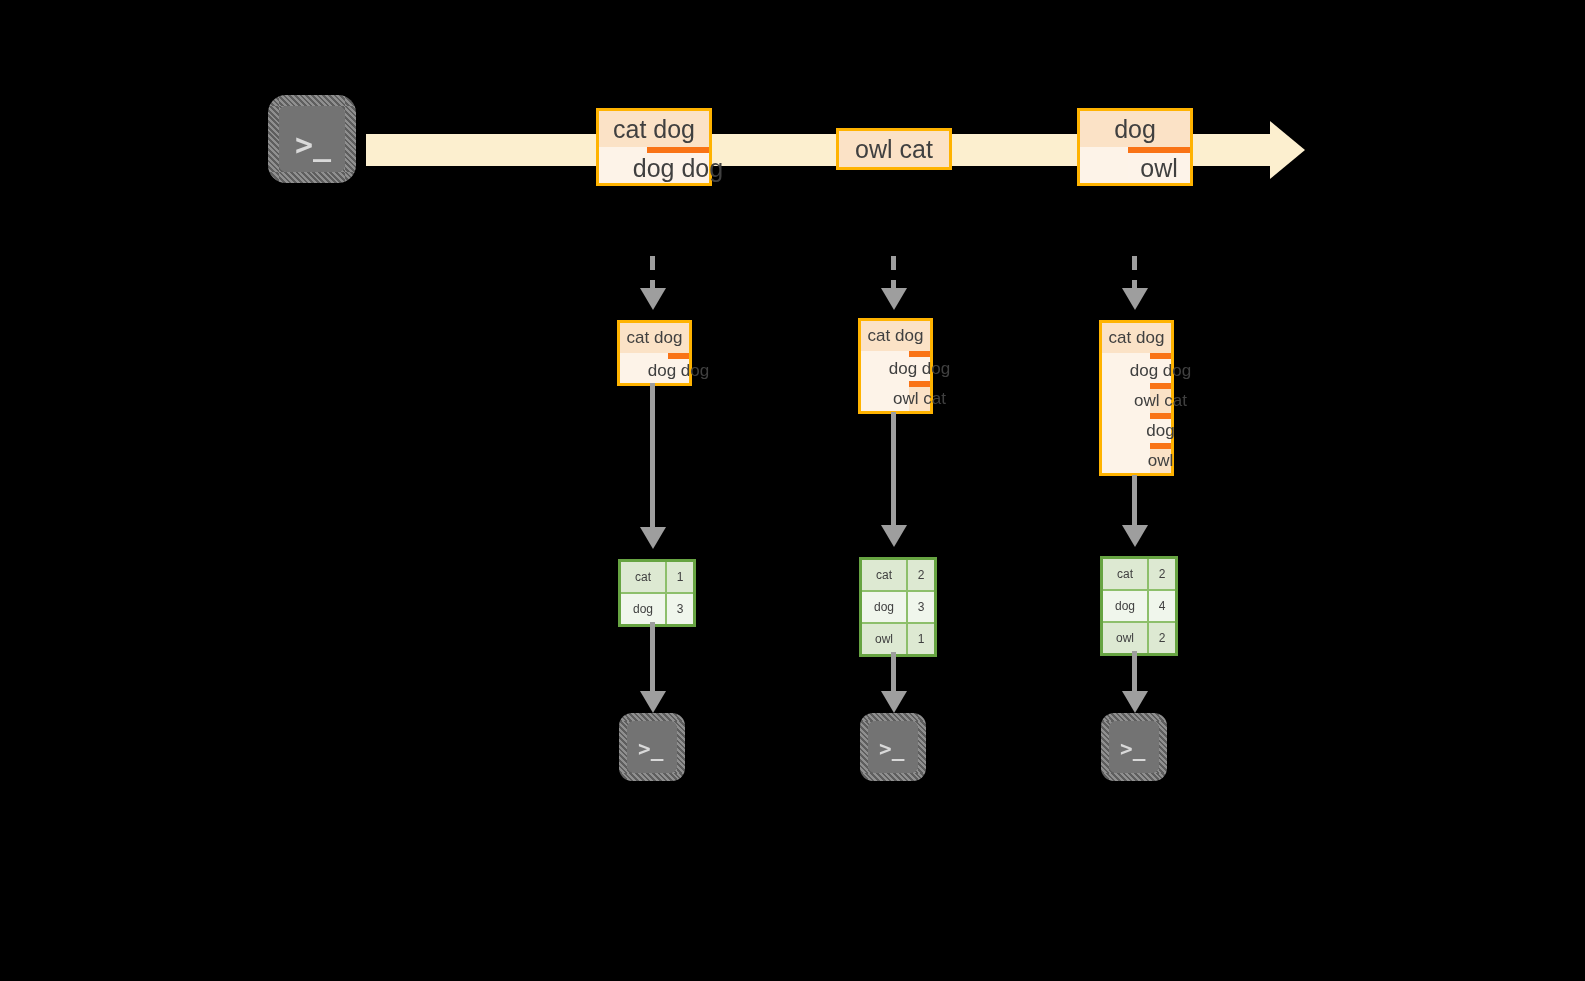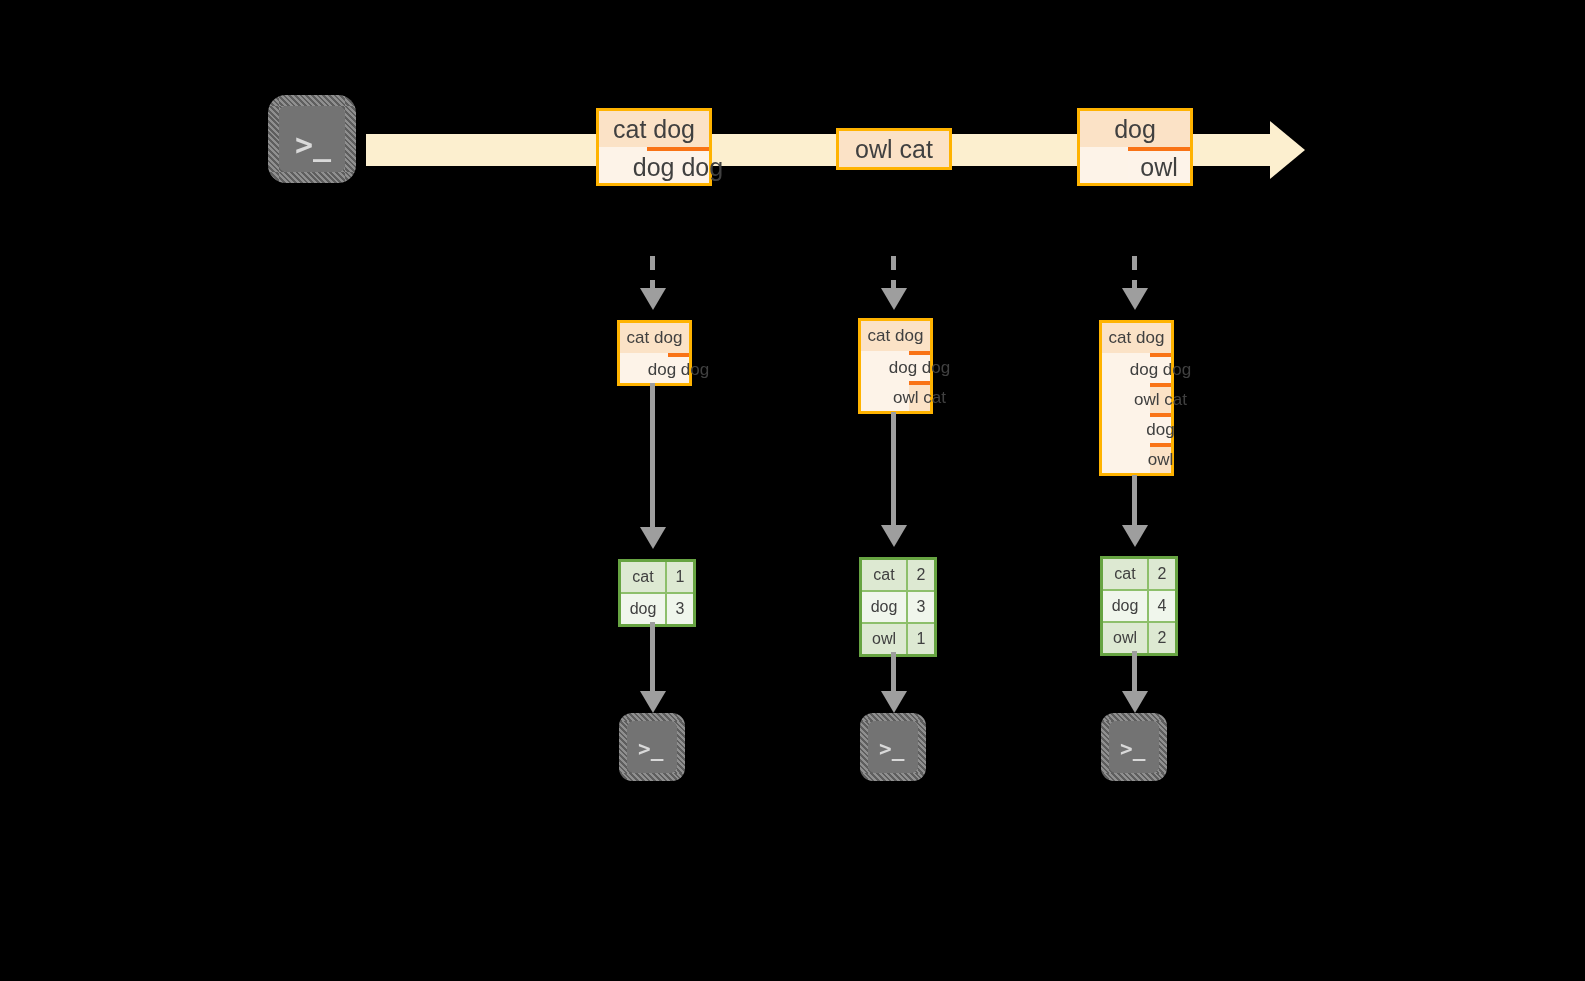--- a/index.html
+++ b/index.html
@@ -68,21 +68,21 @@
     background: #fdf3e8;
   }
   .obox .cell {
     box-sizing: border-box;
     display: flex;
     align-items: center;
     justify-content: center;
     color: #404040;
     white-space: nowrap;
   }
-  .obox .cell + .cell { border-top: 4px solid #f97316; margin-left: 48px; }
+  .obox .cell + .cell { border-top: 6px solid #f97316; margin-left: 48px; }
   .obox .cell.peach { background: #fbe2c6; }
   .obox .cell.cream { background: #fdf3e9; }
 
   .obox.top-big .cell { height: 36px; font-size: 25px; }
   .obox.top-small .cell { height: 36px; font-size: 25px; }
   .obox.mid .cell { height: 30px; font-size: 17px; }
 
   
   .gtable {
     position: absolute;
@@ -92,21 +92,21 @@
     display: flex;
     flex-direction: column;
   }
   .gtable .grow { display: flex; height: 30px; }
   .gtable .grow + .grow { border-top: 2px solid #8dbf6b; }
   .gtable .gcell {
     box-sizing: border-box;
     display: flex;
     align-items: center;
     justify-content: center;
-    font-size: 16px;
+    font-size: 12px;
     color: #404040;
     white-space: nowrap;
   }
   .gtable .gcell.k { width: 44px; }
   .gtable .gcell.v { width: 28px; border-left: 2px solid #8dbf6b; }
   .gtable .grow.odd .gcell { background: #dde9d2; }
   .gtable .grow.even .gcell { background: #f0f6ec; }
 
   
   .vline {

